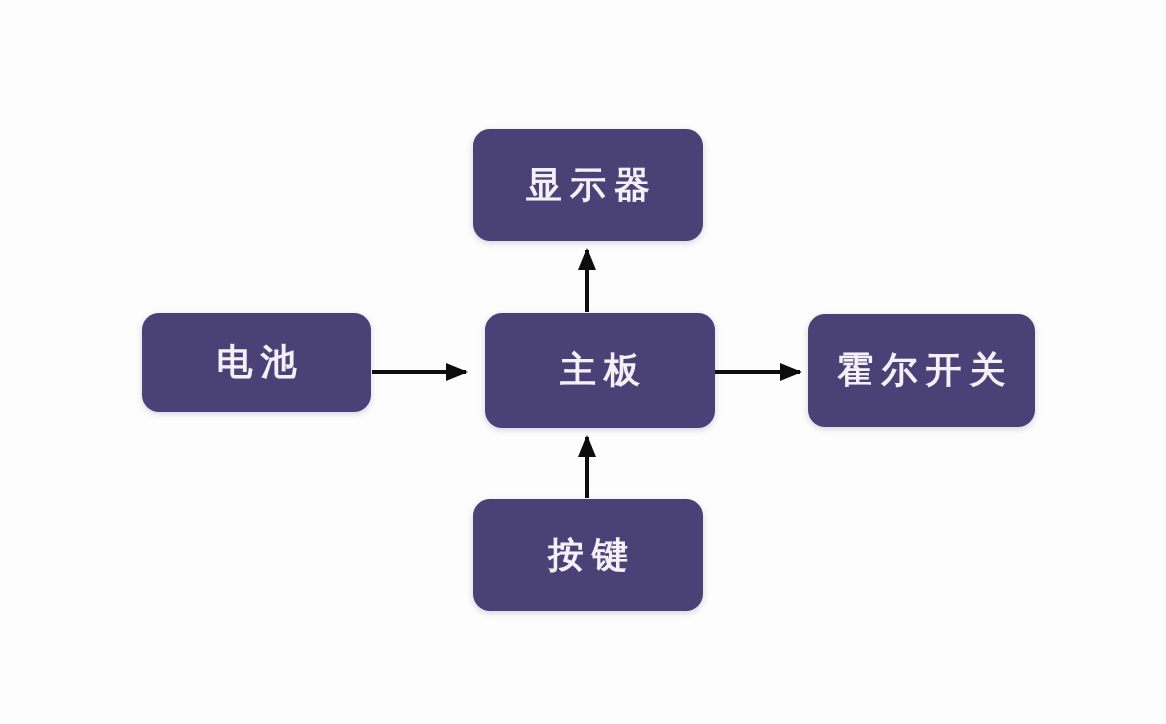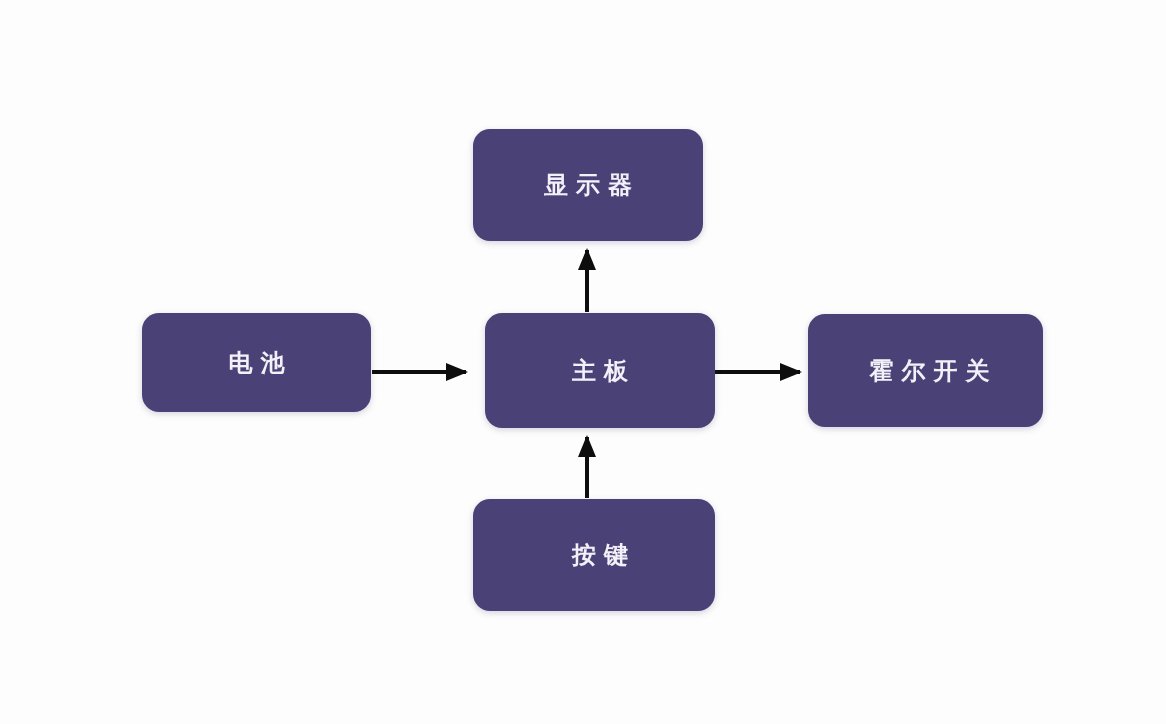--- a/index.html
+++ b/index.html
@@ -32,31 +32,31 @@
     position: absolute;
     background: var(--node_fill, #4a4276);
     border-radius: 17px;
     display: flex;
     align-items: center;
     justify-content: center;
     box-shadow: 0 2px 6px rgba(70, 60, 110, 0.22);
   }
   .node .label {
     color: var(--node_text, #f3f0f8);
-    font-size: 24px;
+    font-size: 36px;
     font-weight: bold;
     letter-spacing: 8px;
     text-indent: 8px;
     white-space: nowrap;
   }
   .node-display   { left: 473px; top: 129px; width: 230px; height: 112px; }
   .node-battery   { left: 142px; top: 313px; width: 229px; height: 99px; }
   .node-mainboard { left: 473px; top: 313px; width: 230px; height: 115px; margin-left: 12px; }
-  .node-hall      { left: 808px; top: 314px; width: 227px; height: 113px; padding-left: 8px; }
-  .node-buttons   { left: 473px; top: 499px; width: 230px; height: 112px; padding-left: 12px; }
+  .node-hall      { left: 808px; top: 314px; width: 227px; height: 113px; }
+  .node-buttons   { left: 473px; top: 499px; width: 230px; height: 112px; }
 </style>
 </head>
 <body>
 
 <div class="canvas">
 
   <svg class="edges" viewBox="0 0 1166 724" xmlns="http://www.w3.org/2000/svg">
     <defs>
       <marker id="ah" markerUnits="userSpaceOnUse" markerWidth="24" markerHeight="20" refX="20" refY="9" orient="auto">
         <path d="M0,0 L22,9 L0,18 Z" fill="#0d0d0d"></path>

